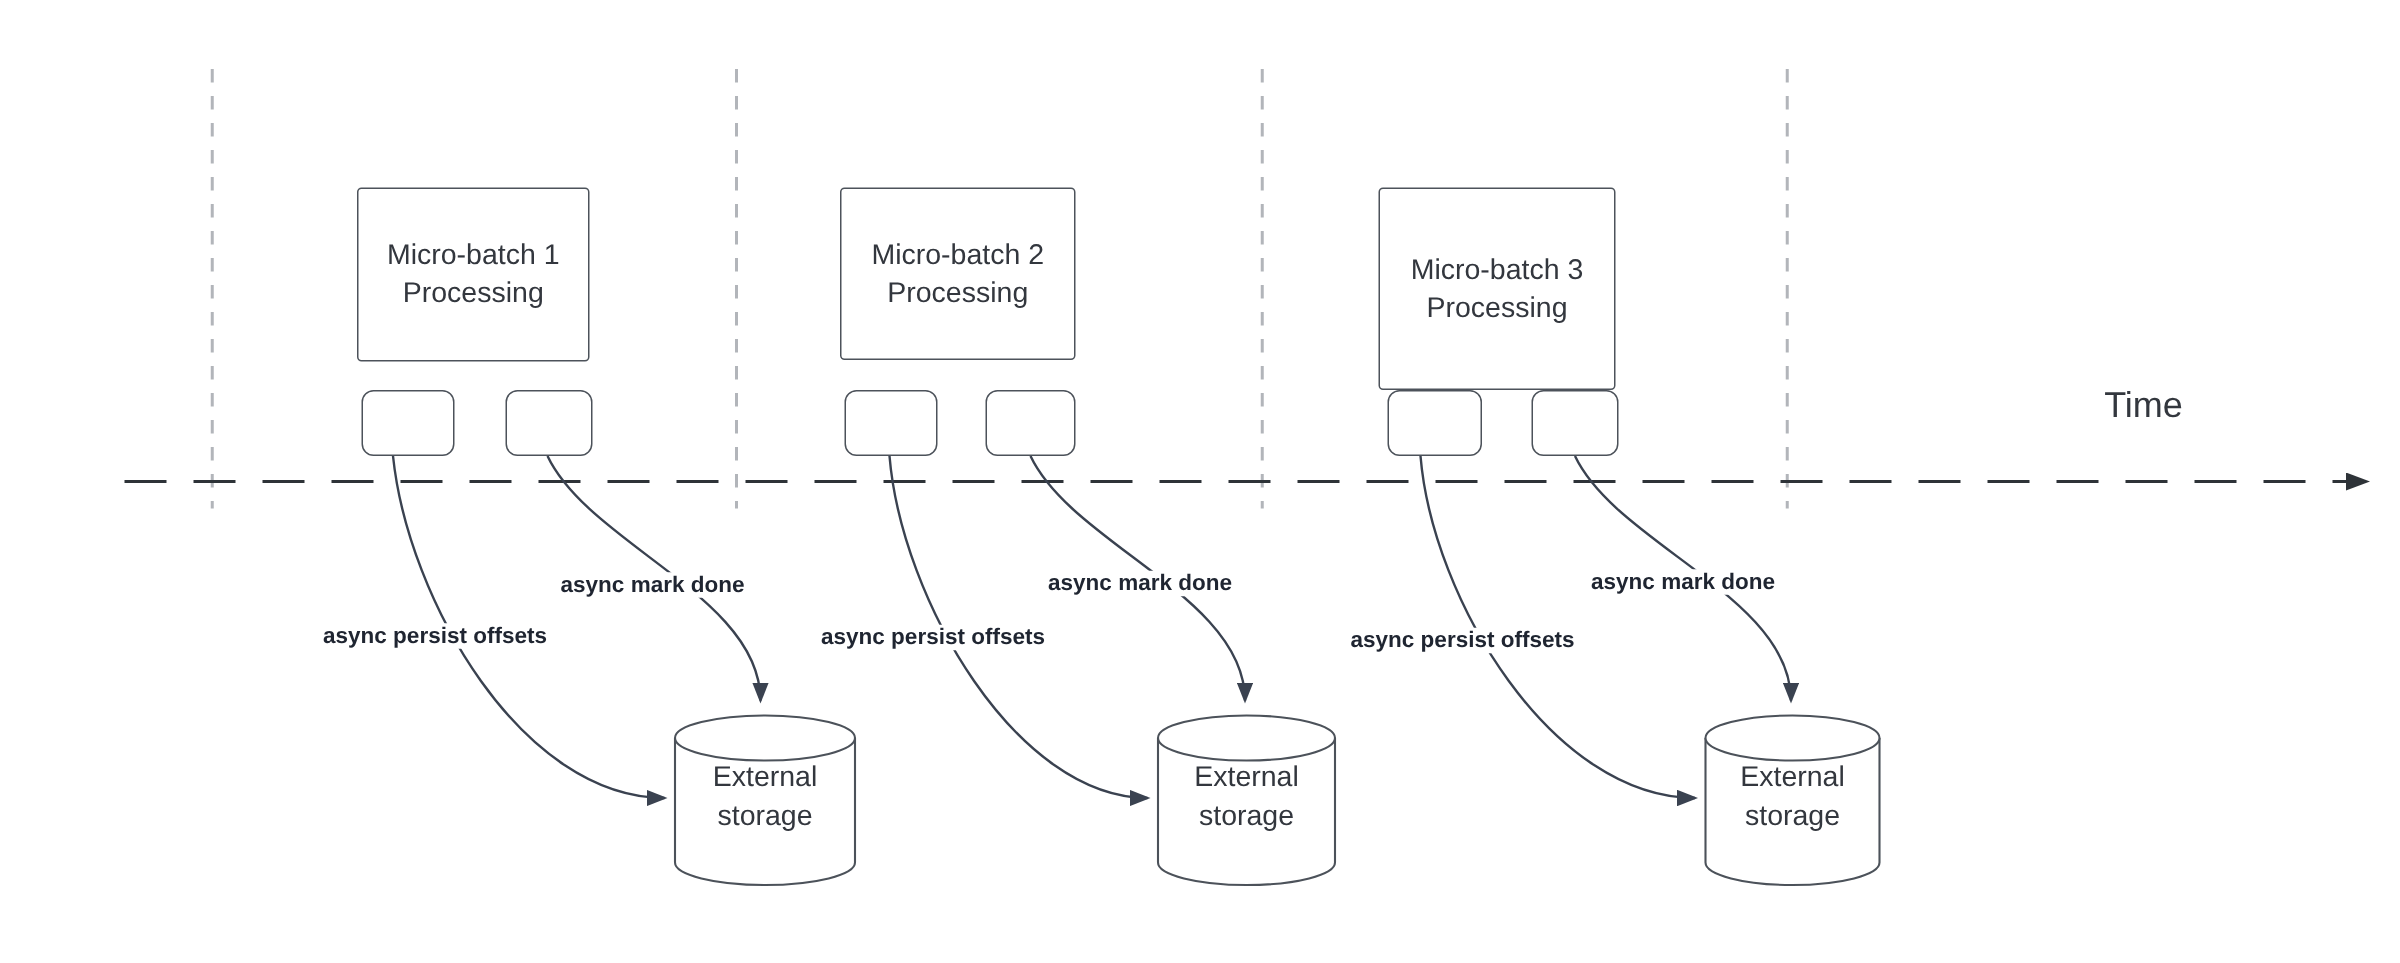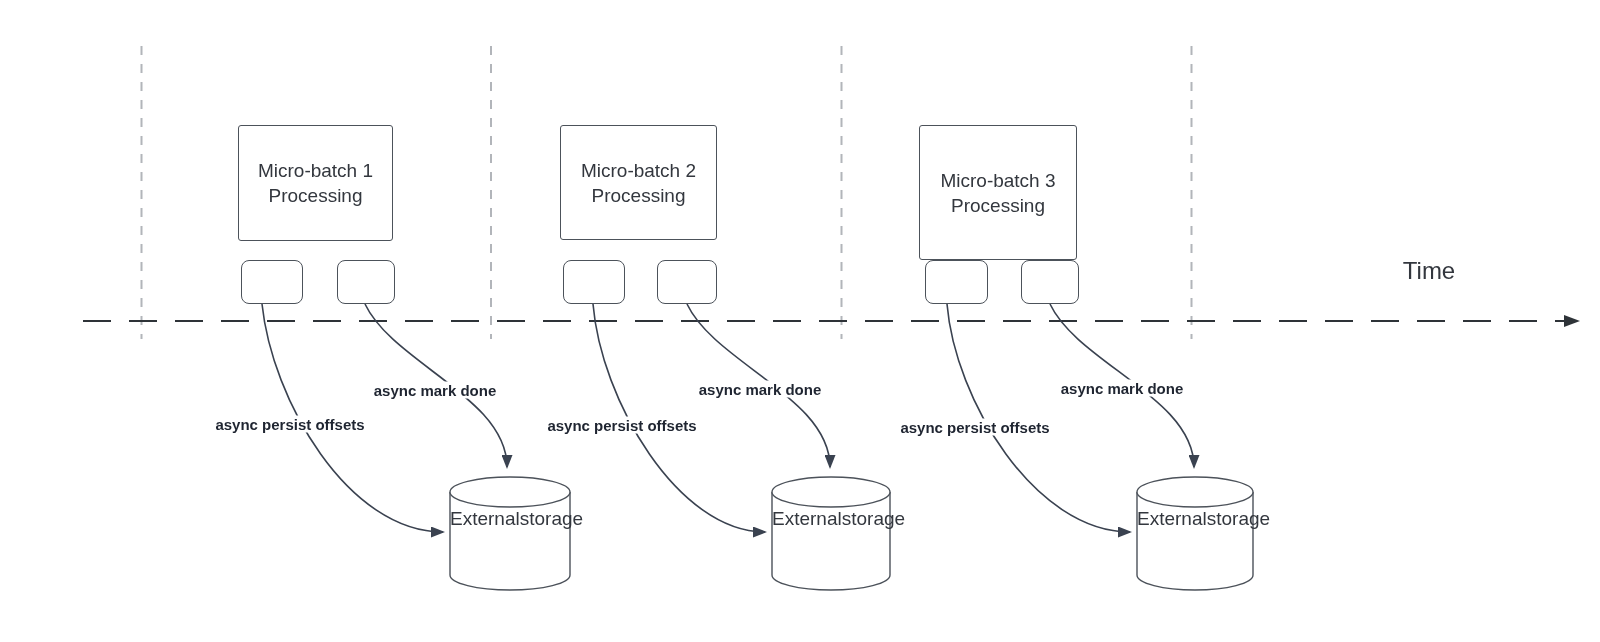--- a/index.html
+++ b/index.html
@@ -39,21 +39,21 @@
     text-align:center;
   }
   .task-box{
     position:absolute;
     border:1px solid var(--shape-stroke);
     border-radius:8px;
     background:#ffffff;
   }
   .storage-label{
     position:absolute;
-    display:flex;flex-direction:row;align-items:center;
+    display:flex;flex-direction:column;align-items:center;
     color:var(--text);
     font-size:19px;line-height:26px;
     text-align:center;
   }
   .arrow-label{
     position:absolute;
     transform:translate(-50%,-50%);
     background:#ffffff;
     padding:0 4px;
     color:var(--label-text);

